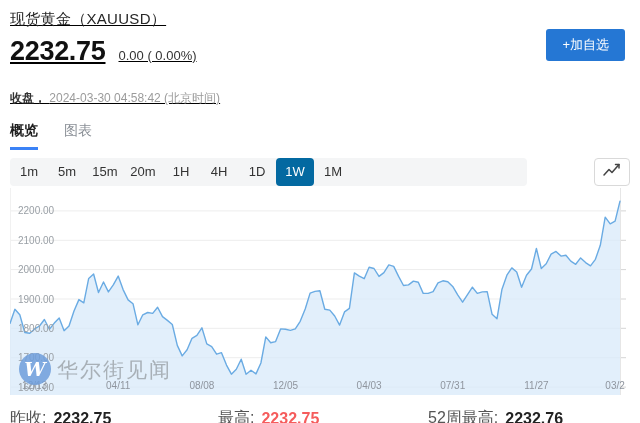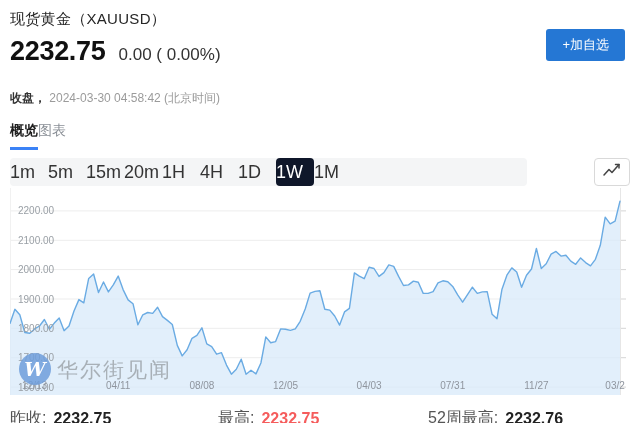--- a/index.html
+++ b/index.html
@@ -1,44 +1,44 @@
 <!DOCTYPE html>
 <html><head>
 <meta charset="utf-8">
 <style>
   * { margin:0; padding:0; box-sizing:border-box; }
   html,body { width:640px; height:423px; background:#fff; overflow:hidden;
               font-family:"Liberation Sans","DejaVu Sans",sans-serif; }
   .page { position:relative; width:640px; height:423px; }
 
   
-  .hdr { padding:10px 10px 0 10px; }
+  .hdr { padding:10px 10px 0 10px;text-decoration:underline; }
   .sym-title { font-size:15px; font-weight:500; color:#262626; letter-spacing:.3px; }
   .price-row { display:flex; align-items:baseline; margin-top:7px; }
   .price { font-size:27px; font-weight:700; color:#111; letter-spacing:-.3px; }
-  .chg { font-size:17px; color:#333; margin-left:13px; }
+  .chg { font-size:13px; color:#333; margin-left:13px; }
   .close-row { margin-top:23px; font-size:12px; }
   .close-lbl { color:#333; font-weight:700; }
   .ts { color:#9b9b9b; }
   .watch-btn { position:absolute; top:29px; right:15px; background:#2577d4; color:#fff;
                border:none; border-radius:3px; font-size:13px; padding:7px 16px; cursor:pointer; }
 
   
-  .tabs { display:flex; padding-left:10px; margin-top:15px; }
+  .tabs { display:flex; gap:26px; padding-left:10px; margin-top:15px; }
   .tab { font-size:14px; color:#8a8f96; padding-bottom:7px; cursor:pointer;
          border-bottom:3px solid transparent; }
   .tab.active { color:#1f1f1f; font-weight:700; border-bottom-color:#3b82f6; }
 
   
   .toolbar { position:relative; margin-top:8px; height:28px; }
   .chips { position:absolute; left:10px; top:0; width:517px; height:28px;
            background:#f4f5f6; border-radius:4px; display:flex; align-items:center; }
-  .chip { width:38px; height:28px; line-height:28px; text-align:left; font-size:18px;
+  .chip { width:38px; height:28px; line-height:28px; text-align:center; font-size:13px;
           color:#333; border-radius:4px; cursor:pointer; }
-  .chip.active { background:#0f172a; color:#fff; }
+  .chip.active { background:#0369a1; color:#fff; }
   .ctype-btn { position:absolute; right:10px; top:0; width:36px; height:28px; background:#fff;
                border:1px solid #d9d9d9; border-radius:4px; display:flex; align-items:center;
                justify-content:center; cursor:pointer; }
 
   
   .chart { position:relative; margin:2px 0 0 10px; width:620px; height:207px;text-align:right; }
 
   
   .stats { margin:11px 10px 0 10px; display:grid; grid-template-columns:195px 197px 1fr;
            column-gap:13px; }

